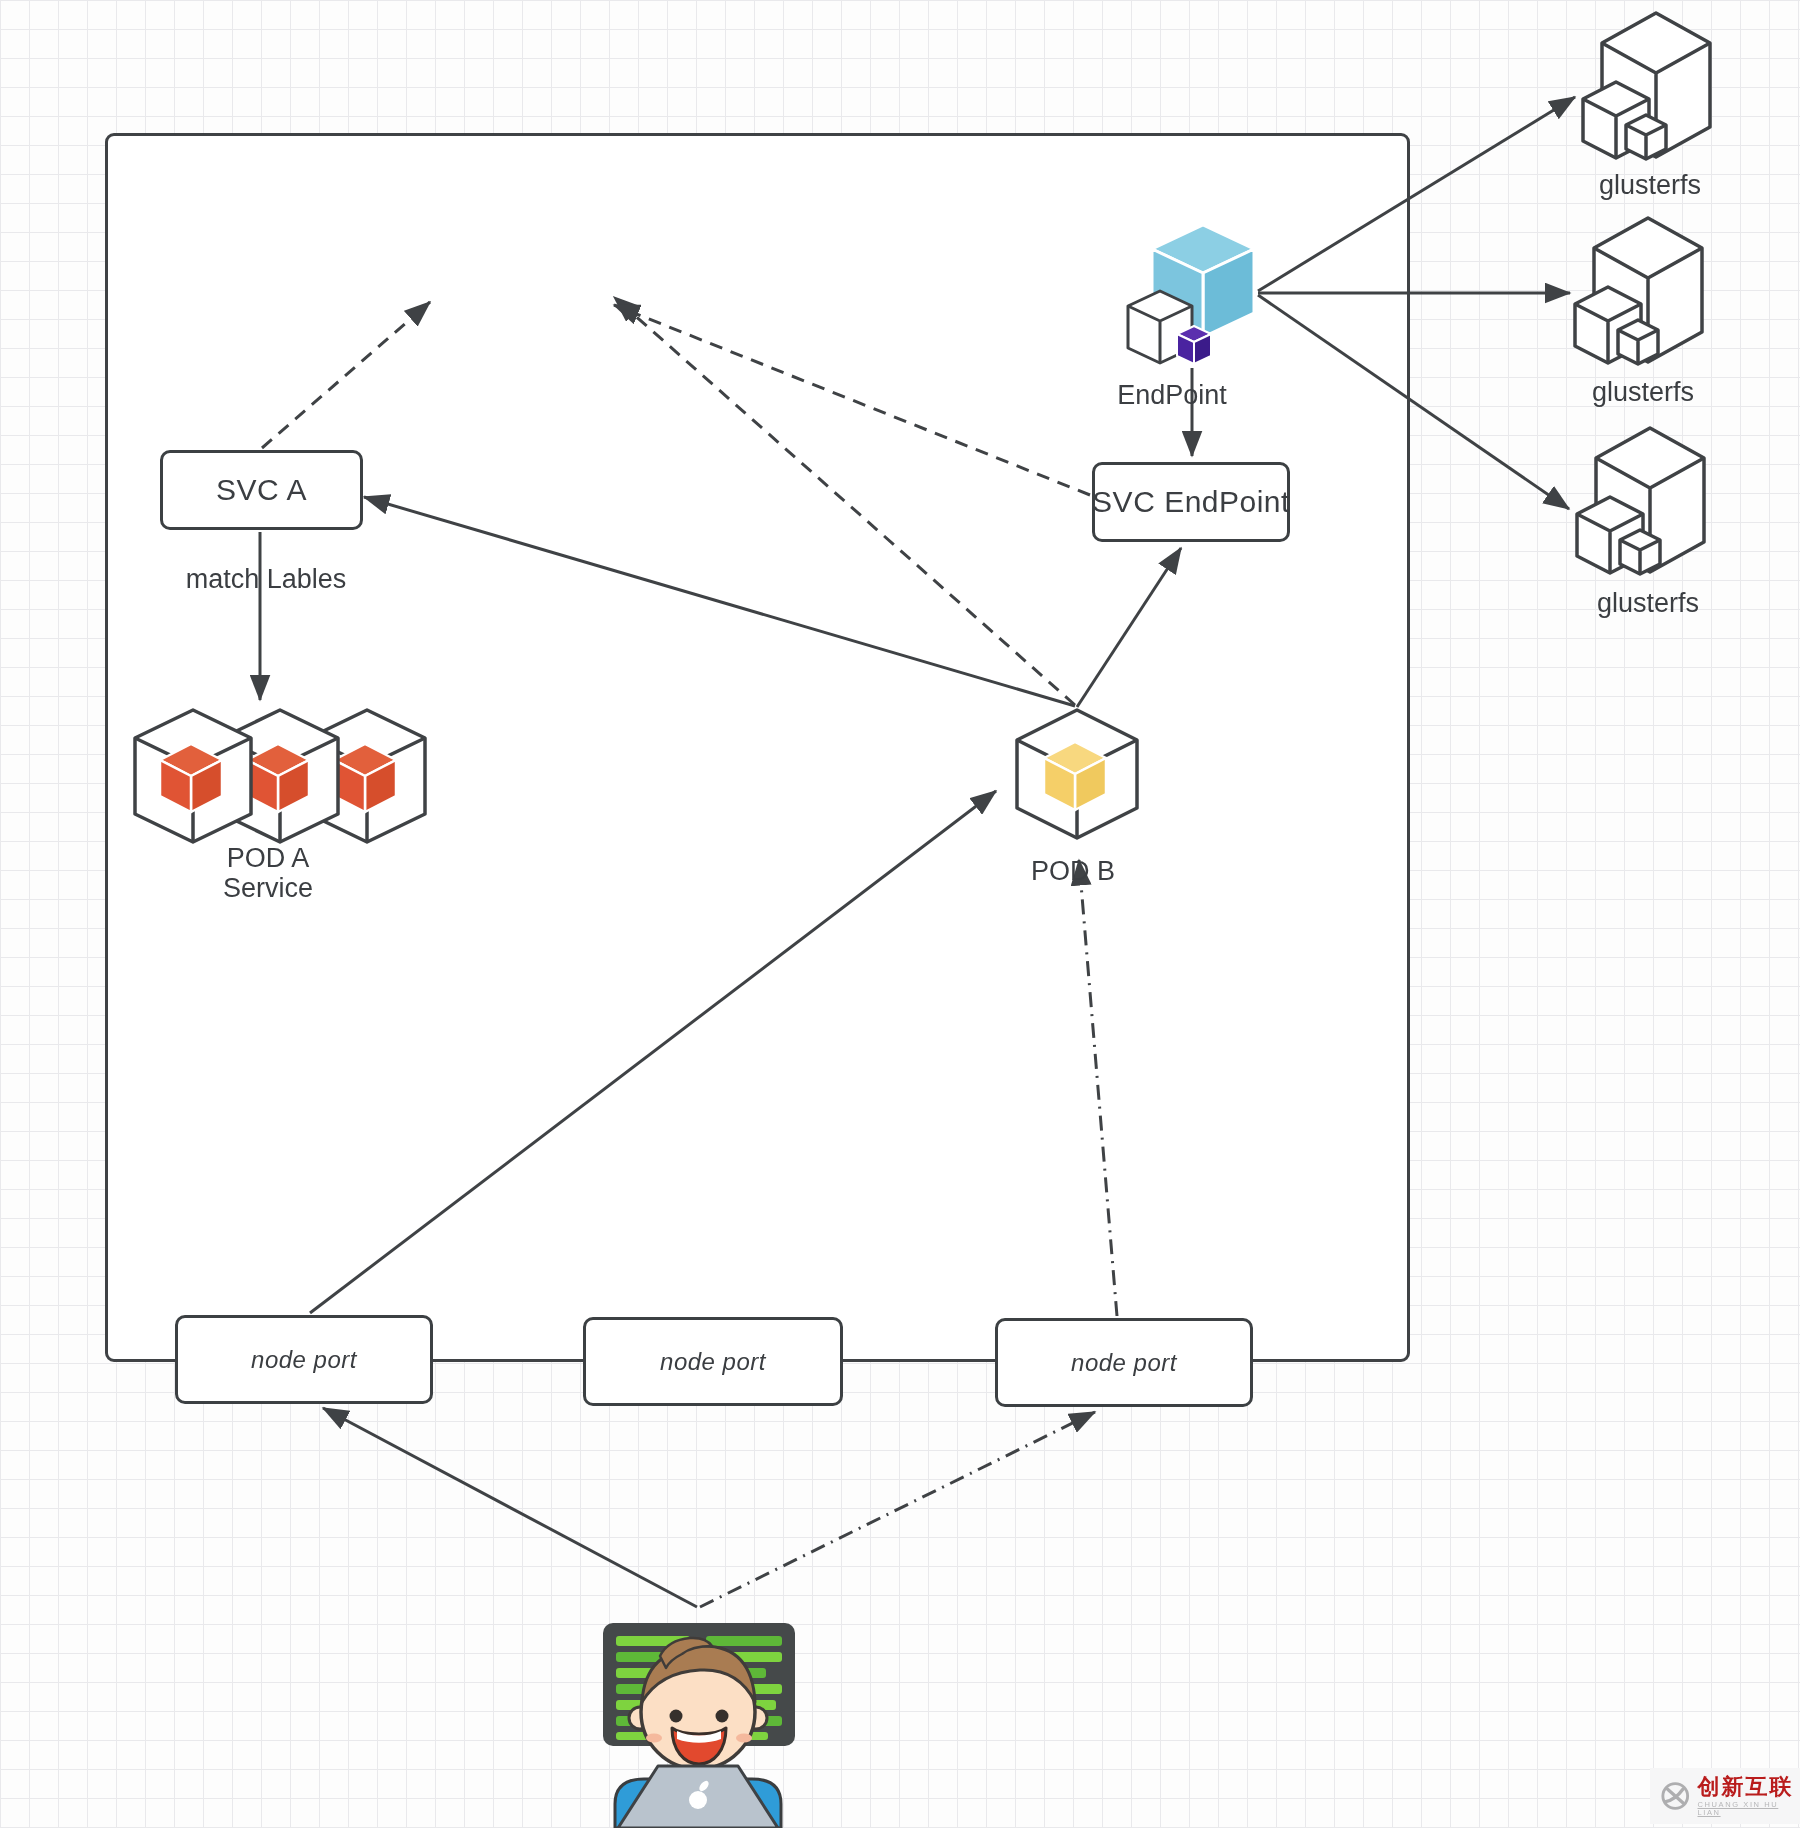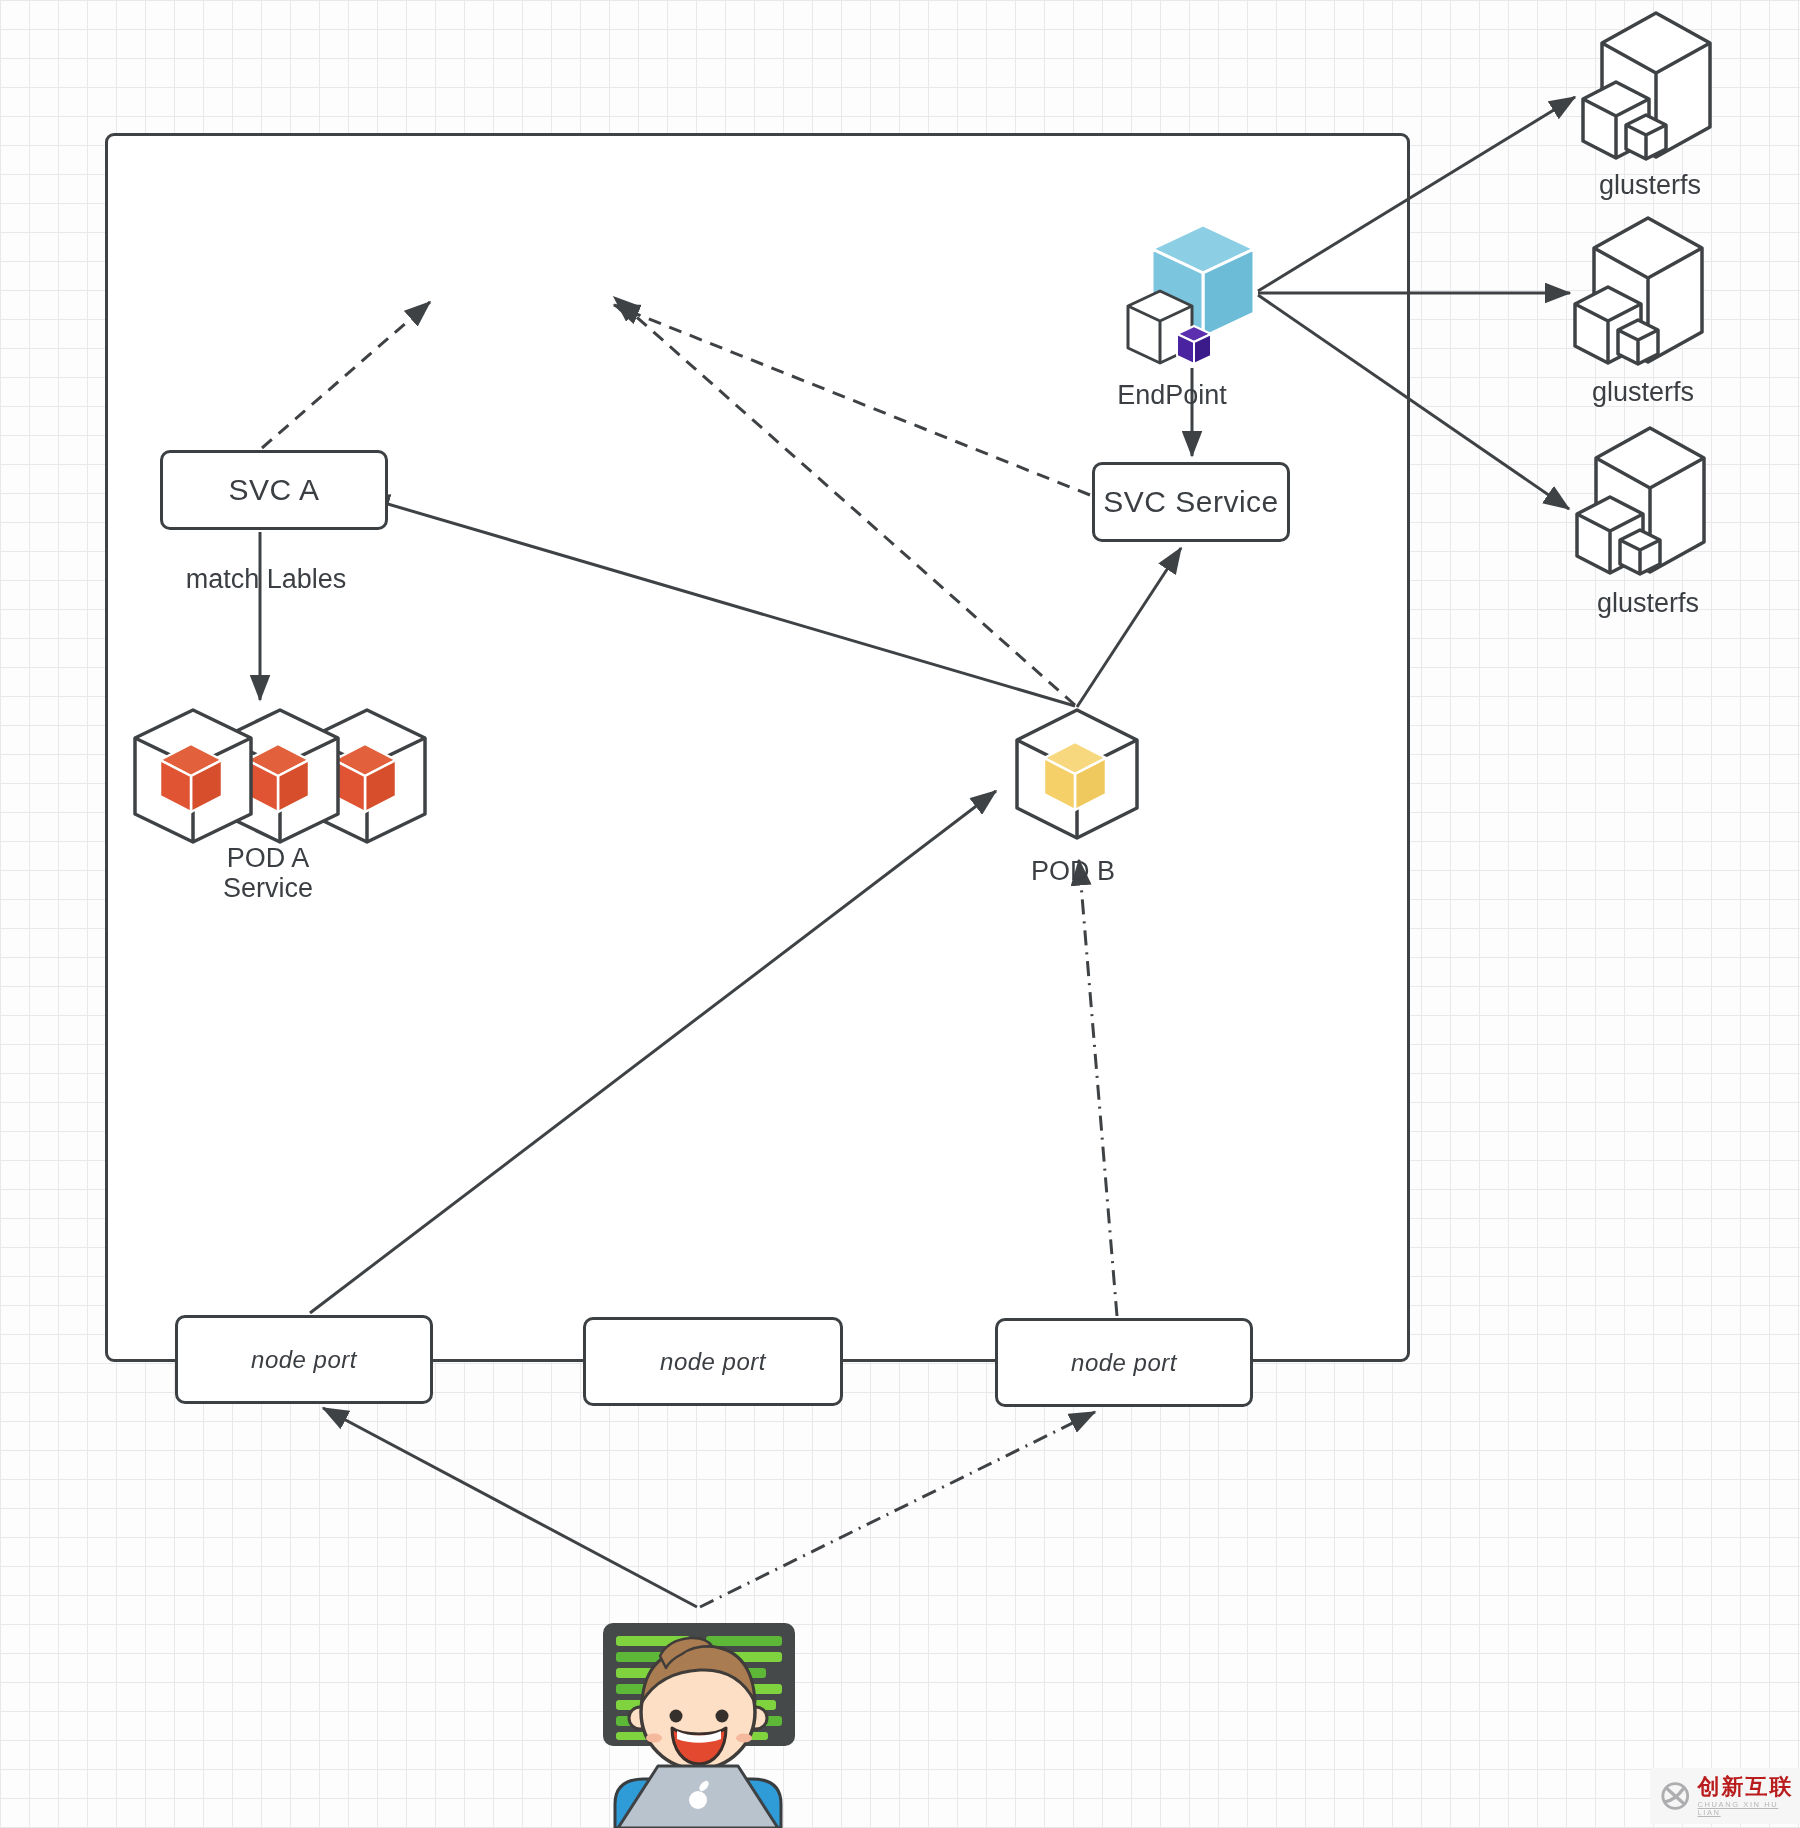--- a/index.html
+++ b/index.html
@@ -23,21 +23,21 @@
   }
   svg.overlay{ position:absolute; left:0; top:0; z-index:2; }
   .dbox{
     position:absolute; z-index:3; background:#ffffff;
     border:3px solid #3c4043; border-radius:10px;
     display:flex; align-items:center; justify-content:center;
     font-size:30px; color:#3b3e42; letter-spacing:0.5px; white-space:nowrap;
   }
   .dbox.np{ font-size:24px;font-style:italic; }
   #core-dns       { left:432px;  top:232px;  width:178px; height:125px; }
-  #svc-a          { left:160px;  top:450px;  width:228px; height:80px;  }
+  #svc-a          { left:160px;  top:450px;  width:203px; height:80px;  }
   #svc-endpoint   { left:1092px; top:462px;  width:198px; height:80px;  }
   #node-port-1    { left:175px;  top:1315px; width:258px; height:89px;  }
   #node-port-2    { left:583px;  top:1317px; width:260px; height:89px;  }
   #node-port-3    { left:995px;  top:1318px; width:258px; height:89px;  }
   .watermark{
     position:absolute; left:1650px; top:1768px; width:150px; height:56px; z-index:4;
     background:#f6f6f7; display:flex; align-items:center; gap:7px; padding-left:10px;
   }
   .wm-text{ display:flex; flex-direction:column; line-height:1; }
   .wm-name{ font-size:22px; font-weight:bold; color:#b91c1c; letter-spacing:2px; }
@@ -204,21 +204,21 @@
     <text class="lbl" x="268" y="867" font-size="26">POD A</text>
     <text class="lbl" x="268" y="897" font-size="26">Service</text>
     <text class="lbl" x="1073" y="880" font-size="26">POD B</text>
     <text class="lbl" x="1172" y="404" font-size="26">EndPoint</text>
     <text class="lbl" x="1650" y="194" font-size="26">glusterfs</text>
     <text class="lbl" x="1643" y="401" font-size="26">glusterfs</text>
     <text class="lbl" x="1648" y="612" font-size="26">glusterfs</text>
   </svg>
 
   <div class="dbox" id="svc-a">SVC A</div>
-  <div class="dbox" id="svc-endpoint">SVC Service</div>
+  <div class="dbox" id="svc-endpoint">SVC EndPoint</div>
   <div class="dbox np" id="node-port-1">node port</div>
   <div class="dbox np" id="node-port-2">node port</div>
   <div class="dbox np" id="node-port-3">node port</div>
 
   <div class="watermark">
     <svg width="32" height="32" viewBox="0 0 32 32">
       <circle cx="16" cy="16" r="13" fill="none" stroke="#aeaeb0" stroke-width="3"></circle>
       <path d="M8,9 L24,23 M24,9 Q16,20 6,22" fill="none" stroke="#aeaeb0" stroke-width="3.5" stroke-linecap="round"></path>
     </svg>
     <div class="wm-text">

